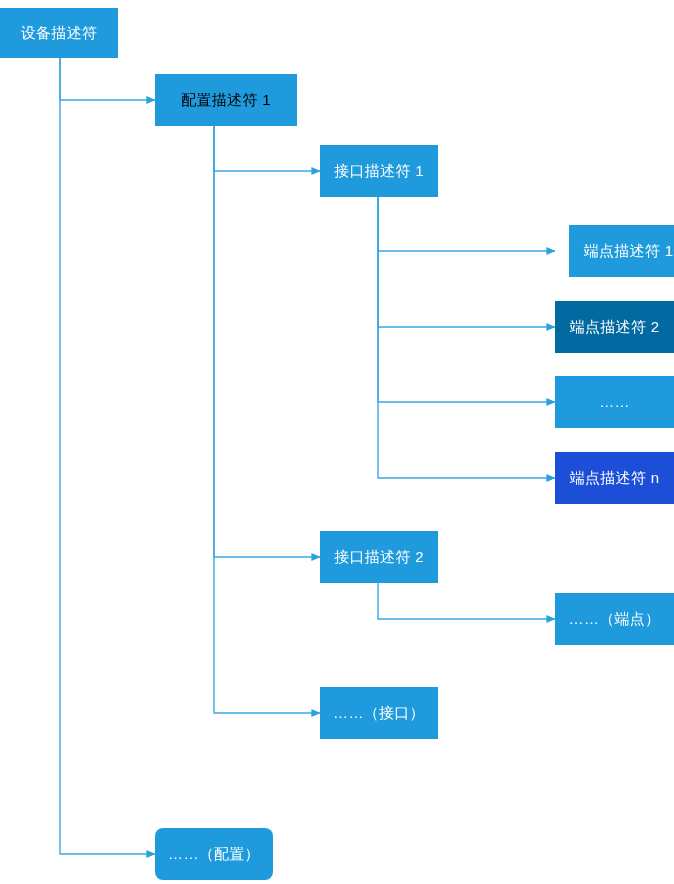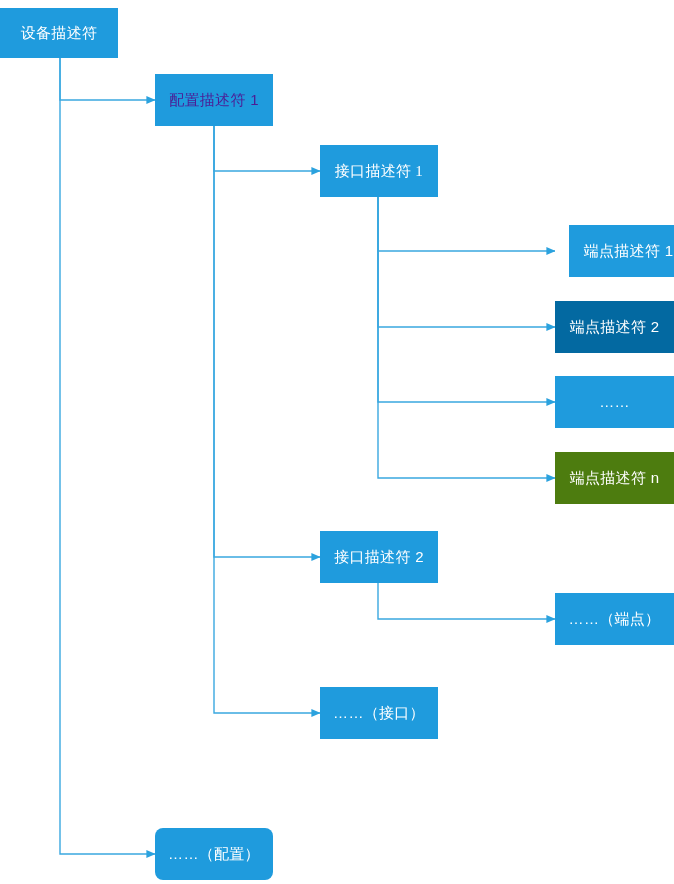--- a/index.html
+++ b/index.html
@@ -66,45 +66,45 @@
         <path d="M 378 197 L 378 402 L 555 402" fill="none" stroke="#3aa8e0" stroke-width="1.4" marker-end="url(#arrow)"></path>
         <path d="M 378 197 L 378 478 L 555 478" fill="none" stroke="#3aa8e0" stroke-width="1.4" marker-end="url(#arrow)"></path>
         <path d="M 378 583 L 378 619 L 555 619" fill="none" stroke="#3aa8e0" stroke-width="1.4" marker-end="url(#arrow)"></path>
       </g>
   </svg>
 
   <div id="node-layer">
       <div class="node" style="left: 0px; top: 8px; width: 118px; height: 50px; background: rgb(31, 155, 221); color: rgb(255, 255, 255);">
         <span class="node-label">设备描述符</span>
       </div>
-      <div class="node" style="left: 155px; top: 74px; width: 118px; height: 52px; background: rgb(31, 155, 221); color: #4c1d95;">
+      <div class="node" style="left: 155px; top: 74px; width: 142px; height: 52px; background: rgb(31, 155, 221); color: #000000;">
         <span class="node-label">配置描述符 1</span>
       </div>
       <div class="node" style="left: 155px; top: 828px; width: 118px; height: 52px; background: rgb(31, 155, 221); color: rgb(255, 255, 255); border-radius: 8px;">
         <span class="node-label">……（配置）</span>
       </div>
-      <div class="node" style="left: 320px; top: 145px; width: 118px; height: 52px; background: rgb(31, 155, 221); color: rgb(255, 255, 255); font-family: Liberation Serif, serif;">
+      <div class="node" style="left: 320px; top: 145px; width: 118px; height: 52px; background: rgb(31, 155, 221); color: rgb(255, 255, 255);">
         <span class="node-label">接口描述符 1</span>
       </div>
       <div class="node" style="left: 320px; top: 531px; width: 118px; height: 52px; background: rgb(31, 155, 221); color: rgb(255, 255, 255);">
         <span class="node-label">接口描述符 2</span>
       </div>
       <div class="node" style="left: 320px; top: 687px; width: 118px; height: 52px; background: rgb(31, 155, 221); color: rgb(255, 255, 255);">
         <span class="node-label">……（接口）</span>
       </div>
       <div class="node" style="left: 569px; top: 225px; width: 119px; height: 52px; background: rgb(31, 155, 221); color: rgb(255, 255, 255);">
         <span class="node-label">端点描述符 1</span>
       </div>
       <div class="node" style="left: 555px; top: 301px; width: 119px; height: 52px; background: #0369a1; color: rgb(255, 255, 255);">
         <span class="node-label">端点描述符 2</span>
       </div>
       <div class="node" style="left: 555px; top: 376px; width: 119px; height: 52px; background: rgb(31, 155, 221); color: rgb(255, 255, 255);">
         <span class="node-label">……</span>
       </div>
-      <div class="node" style="left: 555px; top: 452px; width: 119px; height: 52px; background: #4d7c0f; color: rgb(255, 255, 255);">
+      <div class="node" style="left: 555px; top: 452px; width: 119px; height: 52px; background: #1d4ed8; color: rgb(255, 255, 255);">
         <span class="node-label">端点描述符 n</span>
       </div>
       <div class="node" style="left: 555px; top: 593px; width: 119px; height: 52px; background: rgb(31, 155, 221); color: rgb(255, 255, 255);">
         <span class="node-label">……（端点）</span>
       </div>
     </div>
 
 </div>
 
 </body></html>

